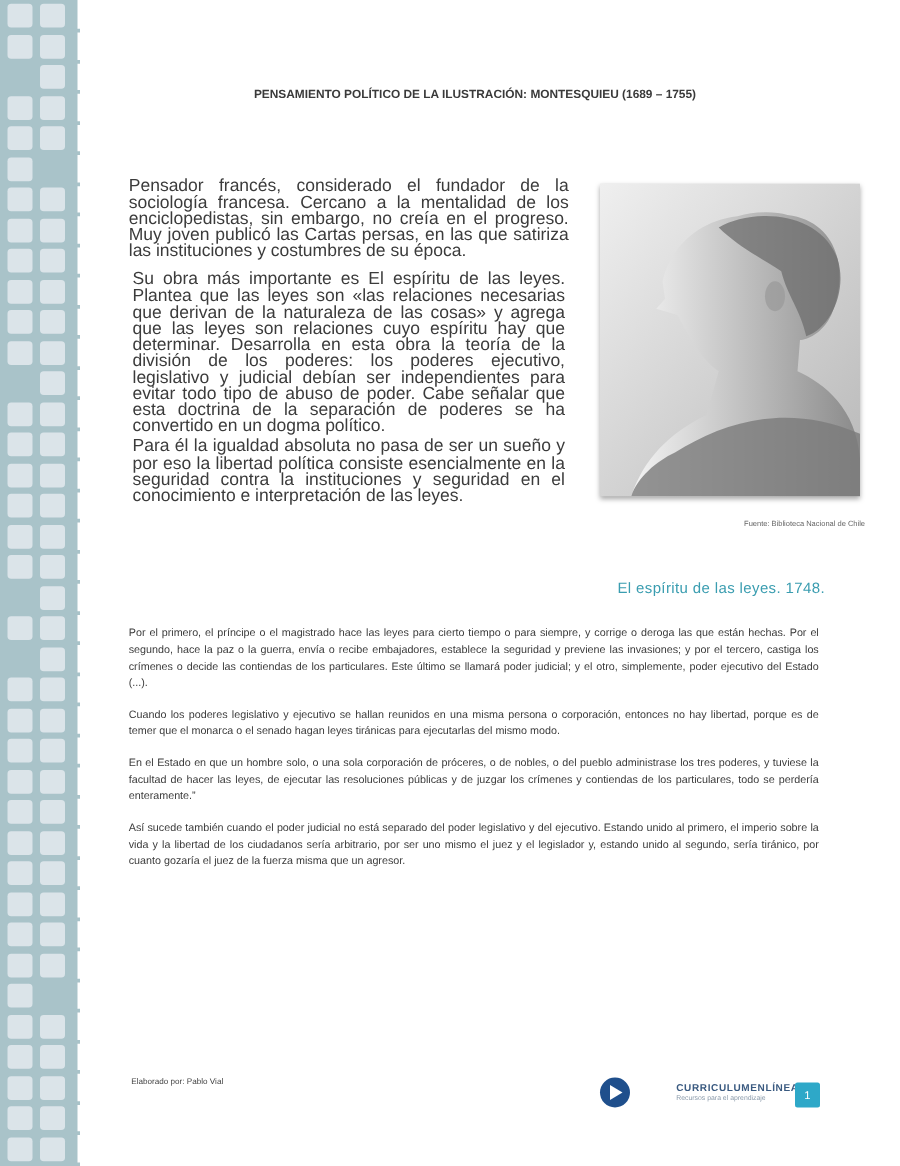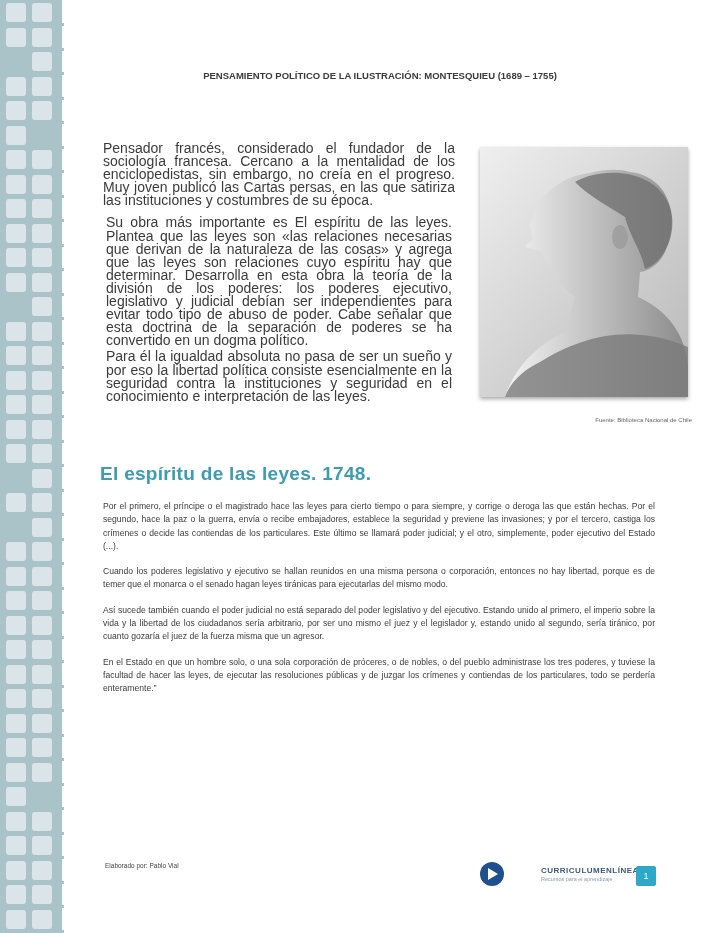--- a/index.html
+++ b/index.html
@@ -24,22 +24,22 @@
   .intro { position: absolute; left: 103px; top: 142px; width: 352px; font-size: 14px; line-height: 13.1px; text-align: justify; color: #3b3b3b; }
   .intro p { margin: 0 0 9px 0; }
   .intro p.tight { margin: 3px; }
   .portrait {
     position: absolute; left: 480px; top: 147px; width: 208px; height: 250px;
     background: linear-gradient(135deg, #e9e9e9 0%, #bdbdbd 100%);
     box-shadow: 0 2px 4px rgba(0,0,0,0.35);
   }
   .caption { position: absolute; left: 560px; top: 417px; width: 132px; text-align: right; font-size: 6px; color: #666; }
   .section-title {
-    position: absolute; left: 100px; width: 560px; top: 463px; text-align: left;
-    font-size: 19px; font-weight: bold; color: #3a9db0; letter-spacing: 0.3px;
+    position: absolute; left: 100px; width: 560px; top: 463px; text-align: right;
+    font-size: 12px; font-weight: normal; color: #3a9db0; letter-spacing: 0.3px;
   }
   .quote { position: absolute; left: 103px; top: 500px; width: 552px; font-size: 8.6px; line-height: 13.3px; text-align: justify; color: #3b3b3b; }
   .quote p { margin: 0 0 12px 0; }
   .credit { position: absolute; left: 105px; top: 862px; font-size: 6.5px; color: #444; }
   .logo { position: absolute; left: 480px; top: 862px; display: flex; align-items: center; gap: 32px; }
   .logo-circle { width: 24px; height: 24px; border-radius: 50%; background: #1f4f8c; position: relative; }
   .logo-circle:after {
     content: ""; position: absolute; left: 8px; top: 6px; border-left: 10px solid #fff; border-top: 6px solid transparent; border-bottom: 6px solid transparent;
   }
   .logo-text { margin-left: 5px; }
@@ -199,22 +199,22 @@
     <ellipse cx="140" cy="90" rx="8" ry="12" fill="#999" opacity="0.7"></ellipse>
   </svg>
 </div>
 <div class="caption">Fuente: Biblioteca Nacional de Chile</div>
 
 <div class="section-title">El espíritu de las leyes. 1748.</div>
 
 <div class="quote">
   <p>Por el primero, el príncipe o el magistrado hace las leyes para cierto tiempo o para siempre, y corrige o deroga las que están hechas. Por el segundo, hace la paz o la guerra, envía o recibe embajadores, establece la seguridad y previene las invasiones; y por el tercero, castiga los crímenes o decide las contiendas de los particulares. Este último se llamará poder judicial; y el otro, simplemente, poder ejecutivo del Estado (...).</p>
   <p>Cuando los poderes legislativo y ejecutivo se hallan reunidos en una misma persona o corporación, entonces no hay libertad, porque es de temer que el monarca o el senado hagan leyes tiránicas para ejecutarlas del mismo modo.</p>
+  <p>En el Estado en que un hombre solo, o una sola corporación de próceres, o de nobles, o del pueblo administrase los tres poderes, y tuviese la facultad de hacer las leyes, de ejecutar las resoluciones públicas y de juzgar los crímenes y contiendas de los particulares, todo se perdería enteramente.”</p>
   <p>Así sucede también cuando el poder judicial no está separado del poder legislativo y del ejecutivo. Estando unido al primero, el imperio sobre la vida y la libertad de los ciudadanos sería arbitrario, por ser uno mismo el juez y el legislador y, estando unido al segundo, sería tiránico, por cuanto gozaría el juez de la fuerza misma que un agresor.</p>
-  <p>En el Estado en que un hombre solo, o una sola corporación de próceres, o de nobles, o del pueblo administrase los tres poderes, y tuviese la facultad de hacer las leyes, de ejecutar las resoluciones públicas y de juzgar los crímenes y contiendas de los particulares, todo se perdería enteramente.”</p>
 </div>
 
 <div class="credit">Elaborado por: Pablo Vial</div>
 
 <div class="logo">
   <div class="logo-circle"></div>
   <div class="logo-text">
     <div class="logo-name">CURRICULUMENLÍNEA</div>
     <div class="logo-sub">Recursos para el aprendizaje</div>
   </div>

